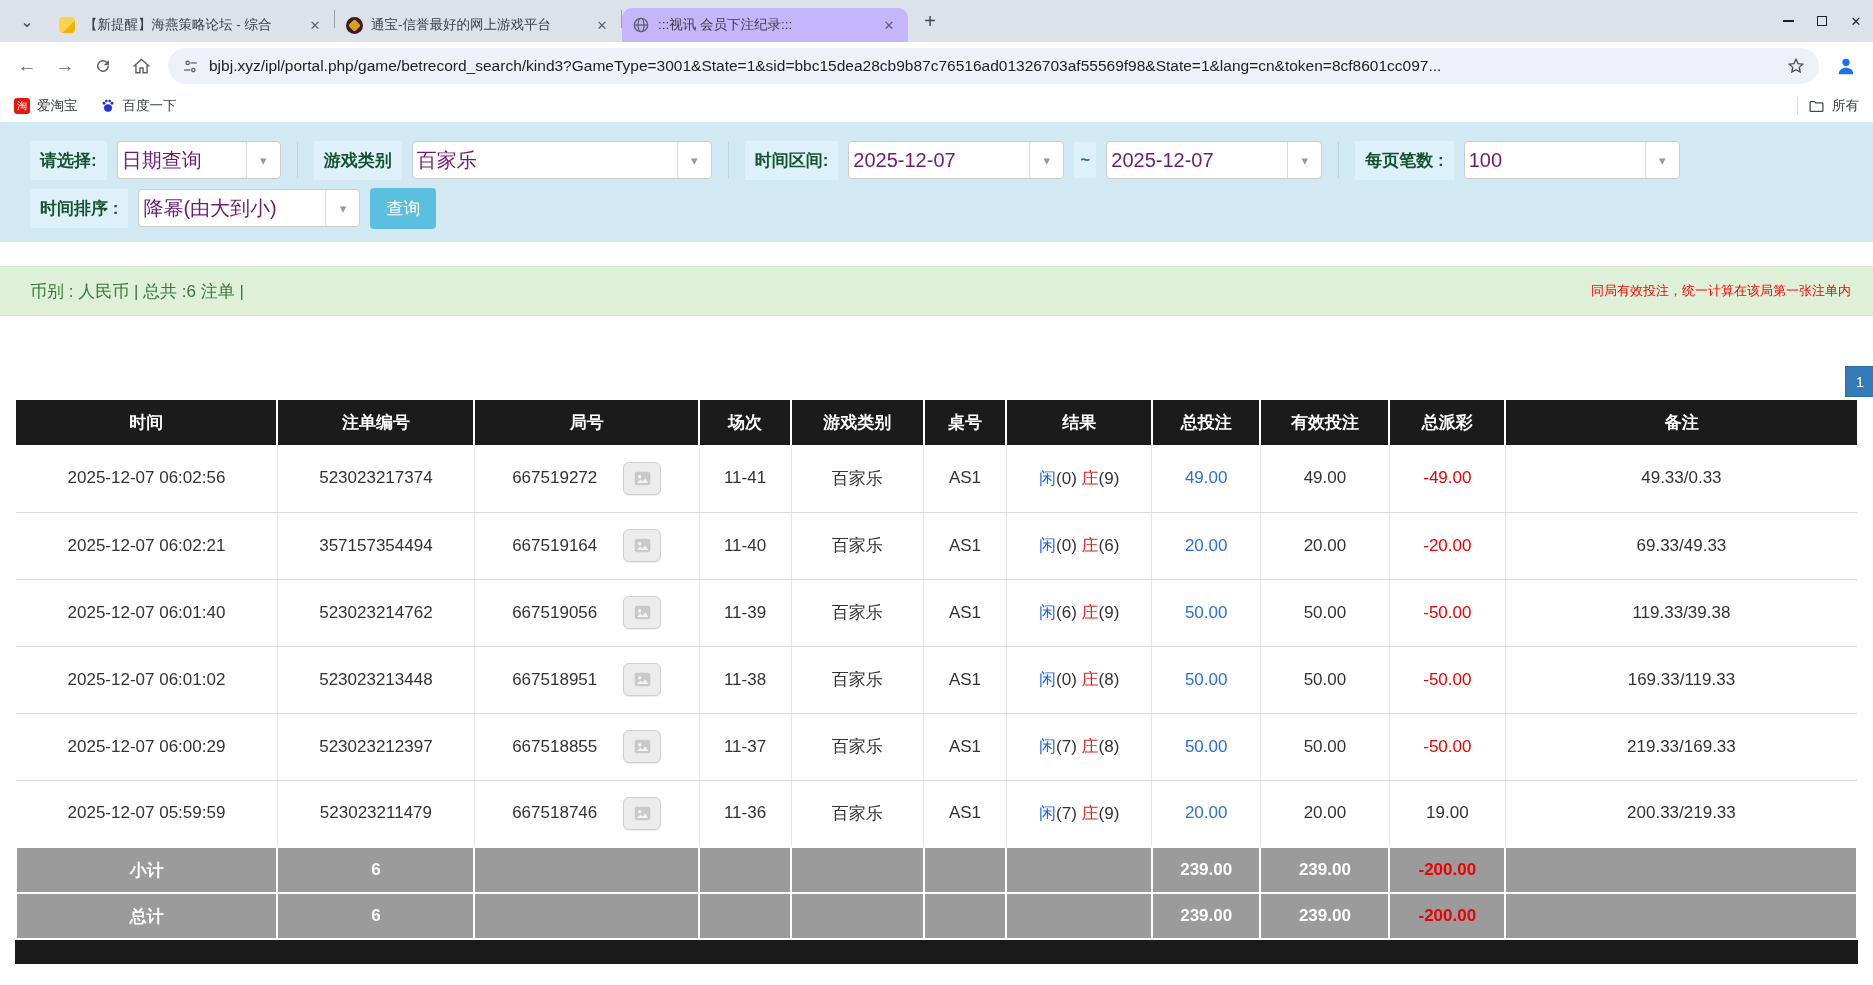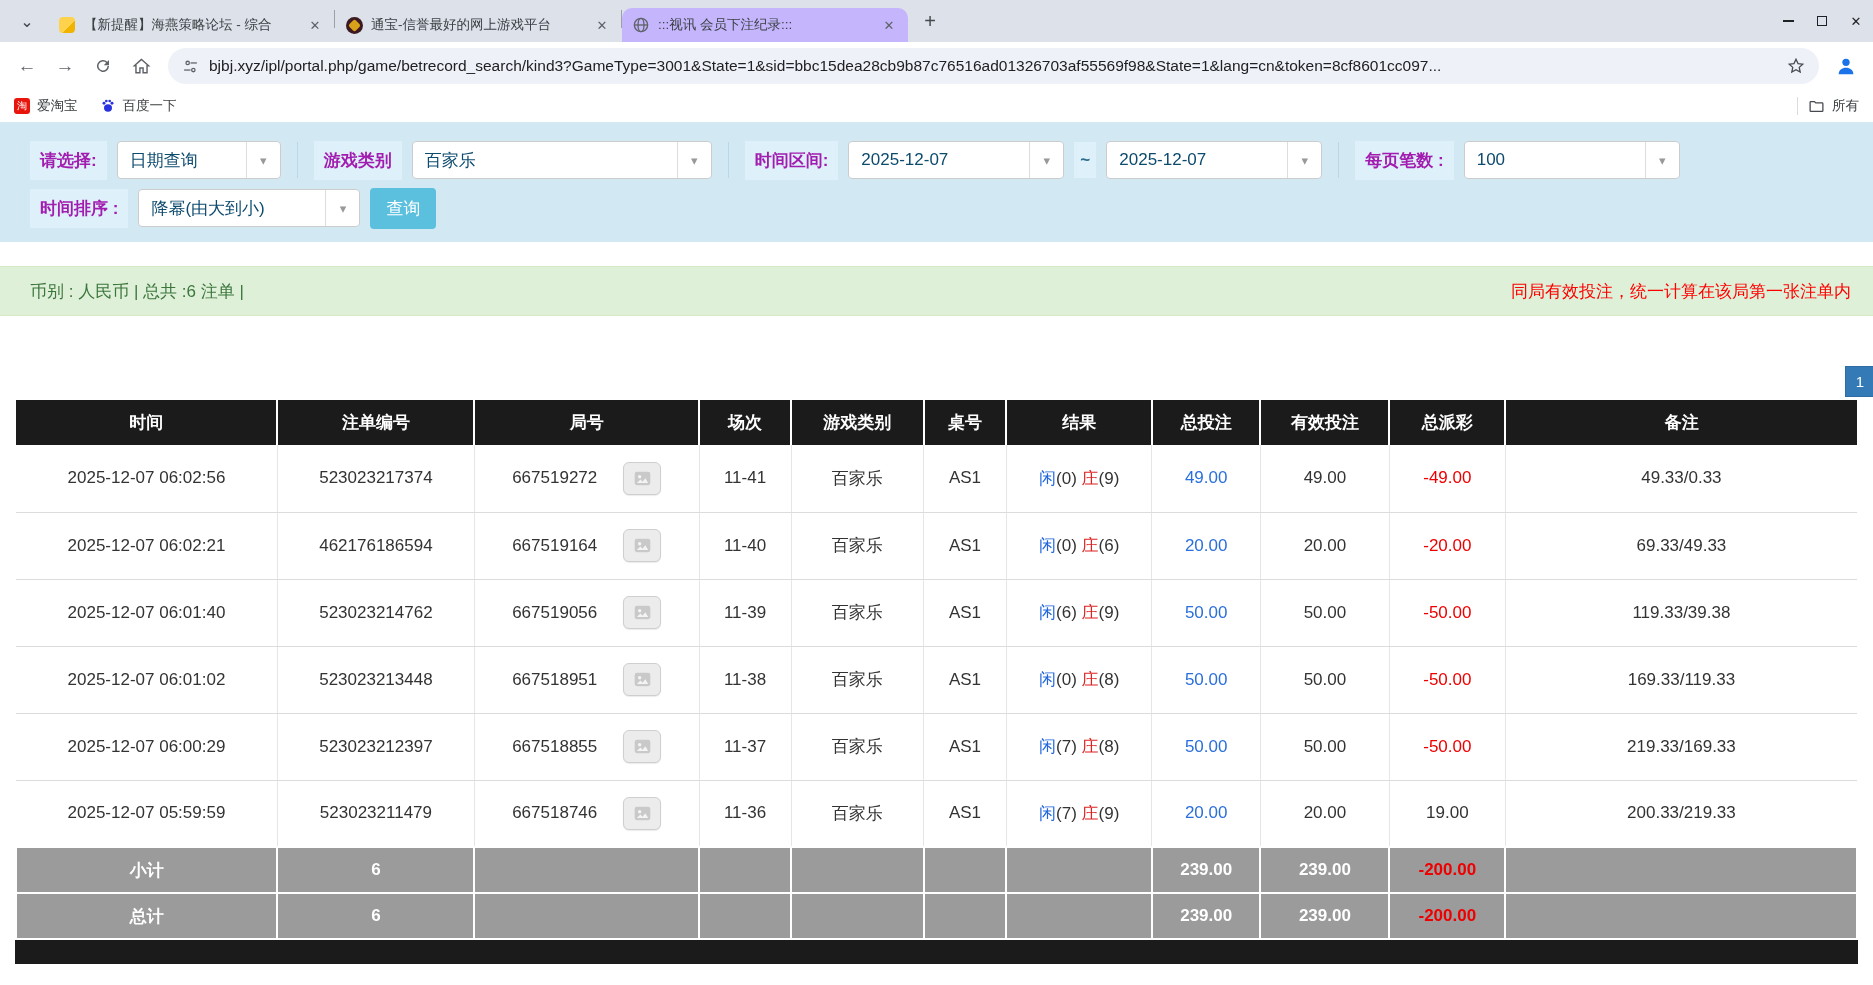--- a/index.html
+++ b/index.html
@@ -36,33 +36,33 @@
   .bookmark { display:flex; align-items:center; gap:7px; font-size:13.5px; color:#3c4043; cursor:pointer; }
   .bm-taobao { width:16px; height:16px; border-radius:3px; background:#e8150d; color:#fff; font-size:10px; display:flex; align-items:center; justify-content:center; }
   .bookmarks-right { margin-left:auto; display:flex; align-items:flex-end; gap:10px;padding-left:25px; }
   .bm-divider { width:1px; height:18px; background:#dadce0; }
   .bm-overflow { display:flex; align-items:center; gap:7px; font-size:13.5px; color:#3c4043; cursor:pointer; white-space:nowrap; }
 
   
   .filter-panel { background:#d2e9f4; padding:18px 0 14px 30px; }
   .filter-row { display:flex; align-items:center; gap:10px; height:40px; }
   .filter-row + .filter-row { margin-top:8px; }
-  .chip { background:#def1fb; color:#a21caf; font-weight:bold; font-size:17px; padding:8px 10px; white-space:nowrap; }
+  .chip { background:#def1fb; color:#14532d; font-weight:bold; font-size:17px; padding:8px 10px; white-space:nowrap; }
   .dropdown { background:#fff; border:1px solid #ccc; border-radius:4px; height:38px; display:flex; align-items:center; cursor:pointer; }
-  .dropdown .dd-value { padding:0 12px; font-size:17px; color:#0c4a6e; flex:1; white-space:nowrap; }
+  .dropdown .dd-value { padding:0 4px; font-size:20px; color:#701a75; flex:1; white-space:nowrap; }
   .dropdown .dd-caret { width:34px; align-self:stretch; border-left:1px solid #ddd; display:flex; align-items:center; justify-content:center; color:#999; font-size:13px; }
   .v-divider { width:1px; height:36px; background:#b9d7e6; margin:0 6px; }
   .tilde { color:#2e6e8e; font-weight:bold; font-size:17px; background:#def1fb; padding:8px 6px; }
   .search-btn { background:#5bc0de; color:#fff; border:none; border-radius:4px; font-size:17px; padding:9px 16px; cursor:pointer; font-family:inherit; }
 
   
   .summary-bar { margin-top:24px; background:#dff0d8; border-top:1px solid #d6e9c6; border-bottom:1px solid #d6e9c6;
     height:50px; display:flex; align-items:center; justify-content:space-between; padding:0 22px 0 30px; }
   .summary-left { color:#3c763d; font-size:17px; }
-  .summary-right { color:#ff0000; font-size:17px; }
+  .summary-right { color:#ff0000; font-size:13px; }
 
   
   .pagination-row { height:84px; position:relative; }
   .page-badge { position:absolute; right:-2px; top:50px; width:30px; height:31px; background:#337ab7; border:1px solid #2e6da4;
     color:#fff; font-size:15px; display:flex; align-items:center; justify-content:center; cursor:pointer; }
 
   
   .table-wrap { margin:0 15px; }
   table { width:100%; border-collapse:collapse; table-layout:fixed; }
   thead th { background:#1b1b1b; color:#fff; font-size:17px; font-weight:bold; height:45px; border-right:2px solid #fff; }
@@ -299,21 +299,21 @@
           <td>百家乐</td>
           <td>AS1</td>
           <td><span class="result-player">闲</span><span class="result-pts">(0) </span><span class="result-banker">庄</span><span class="result-pts">(9)</span></td>
           <td><span class="blue">49.00</span></td>
           <td>49.00</td>
           <td><span class="red">-49.00</span></td>
           <td>49.33/0.33</td>
         </tr>
         <tr>
           <td>2025-12-07 06:02:21</td>
-          <td>462176186594</td>
+          <td>357157354494</td>
           <td>
             <div class="round-cell-inner">
               <span>667519164</span>
               <button class="round-icon-btn">
                 <svg width="17" height="15" viewBox="0 0 24 21">
                   <rect x="1" y="1" width="22" height="19" rx="3" fill="#c9c9c9"></rect>
                   <circle cx="8" cy="8" r="2.4" fill="#f4f4f4"></circle>
                   <path d="M4 17l5-5 3 3 4-5 4 7z" fill="#f4f4f4"></path>
                 </svg>
               </button>

